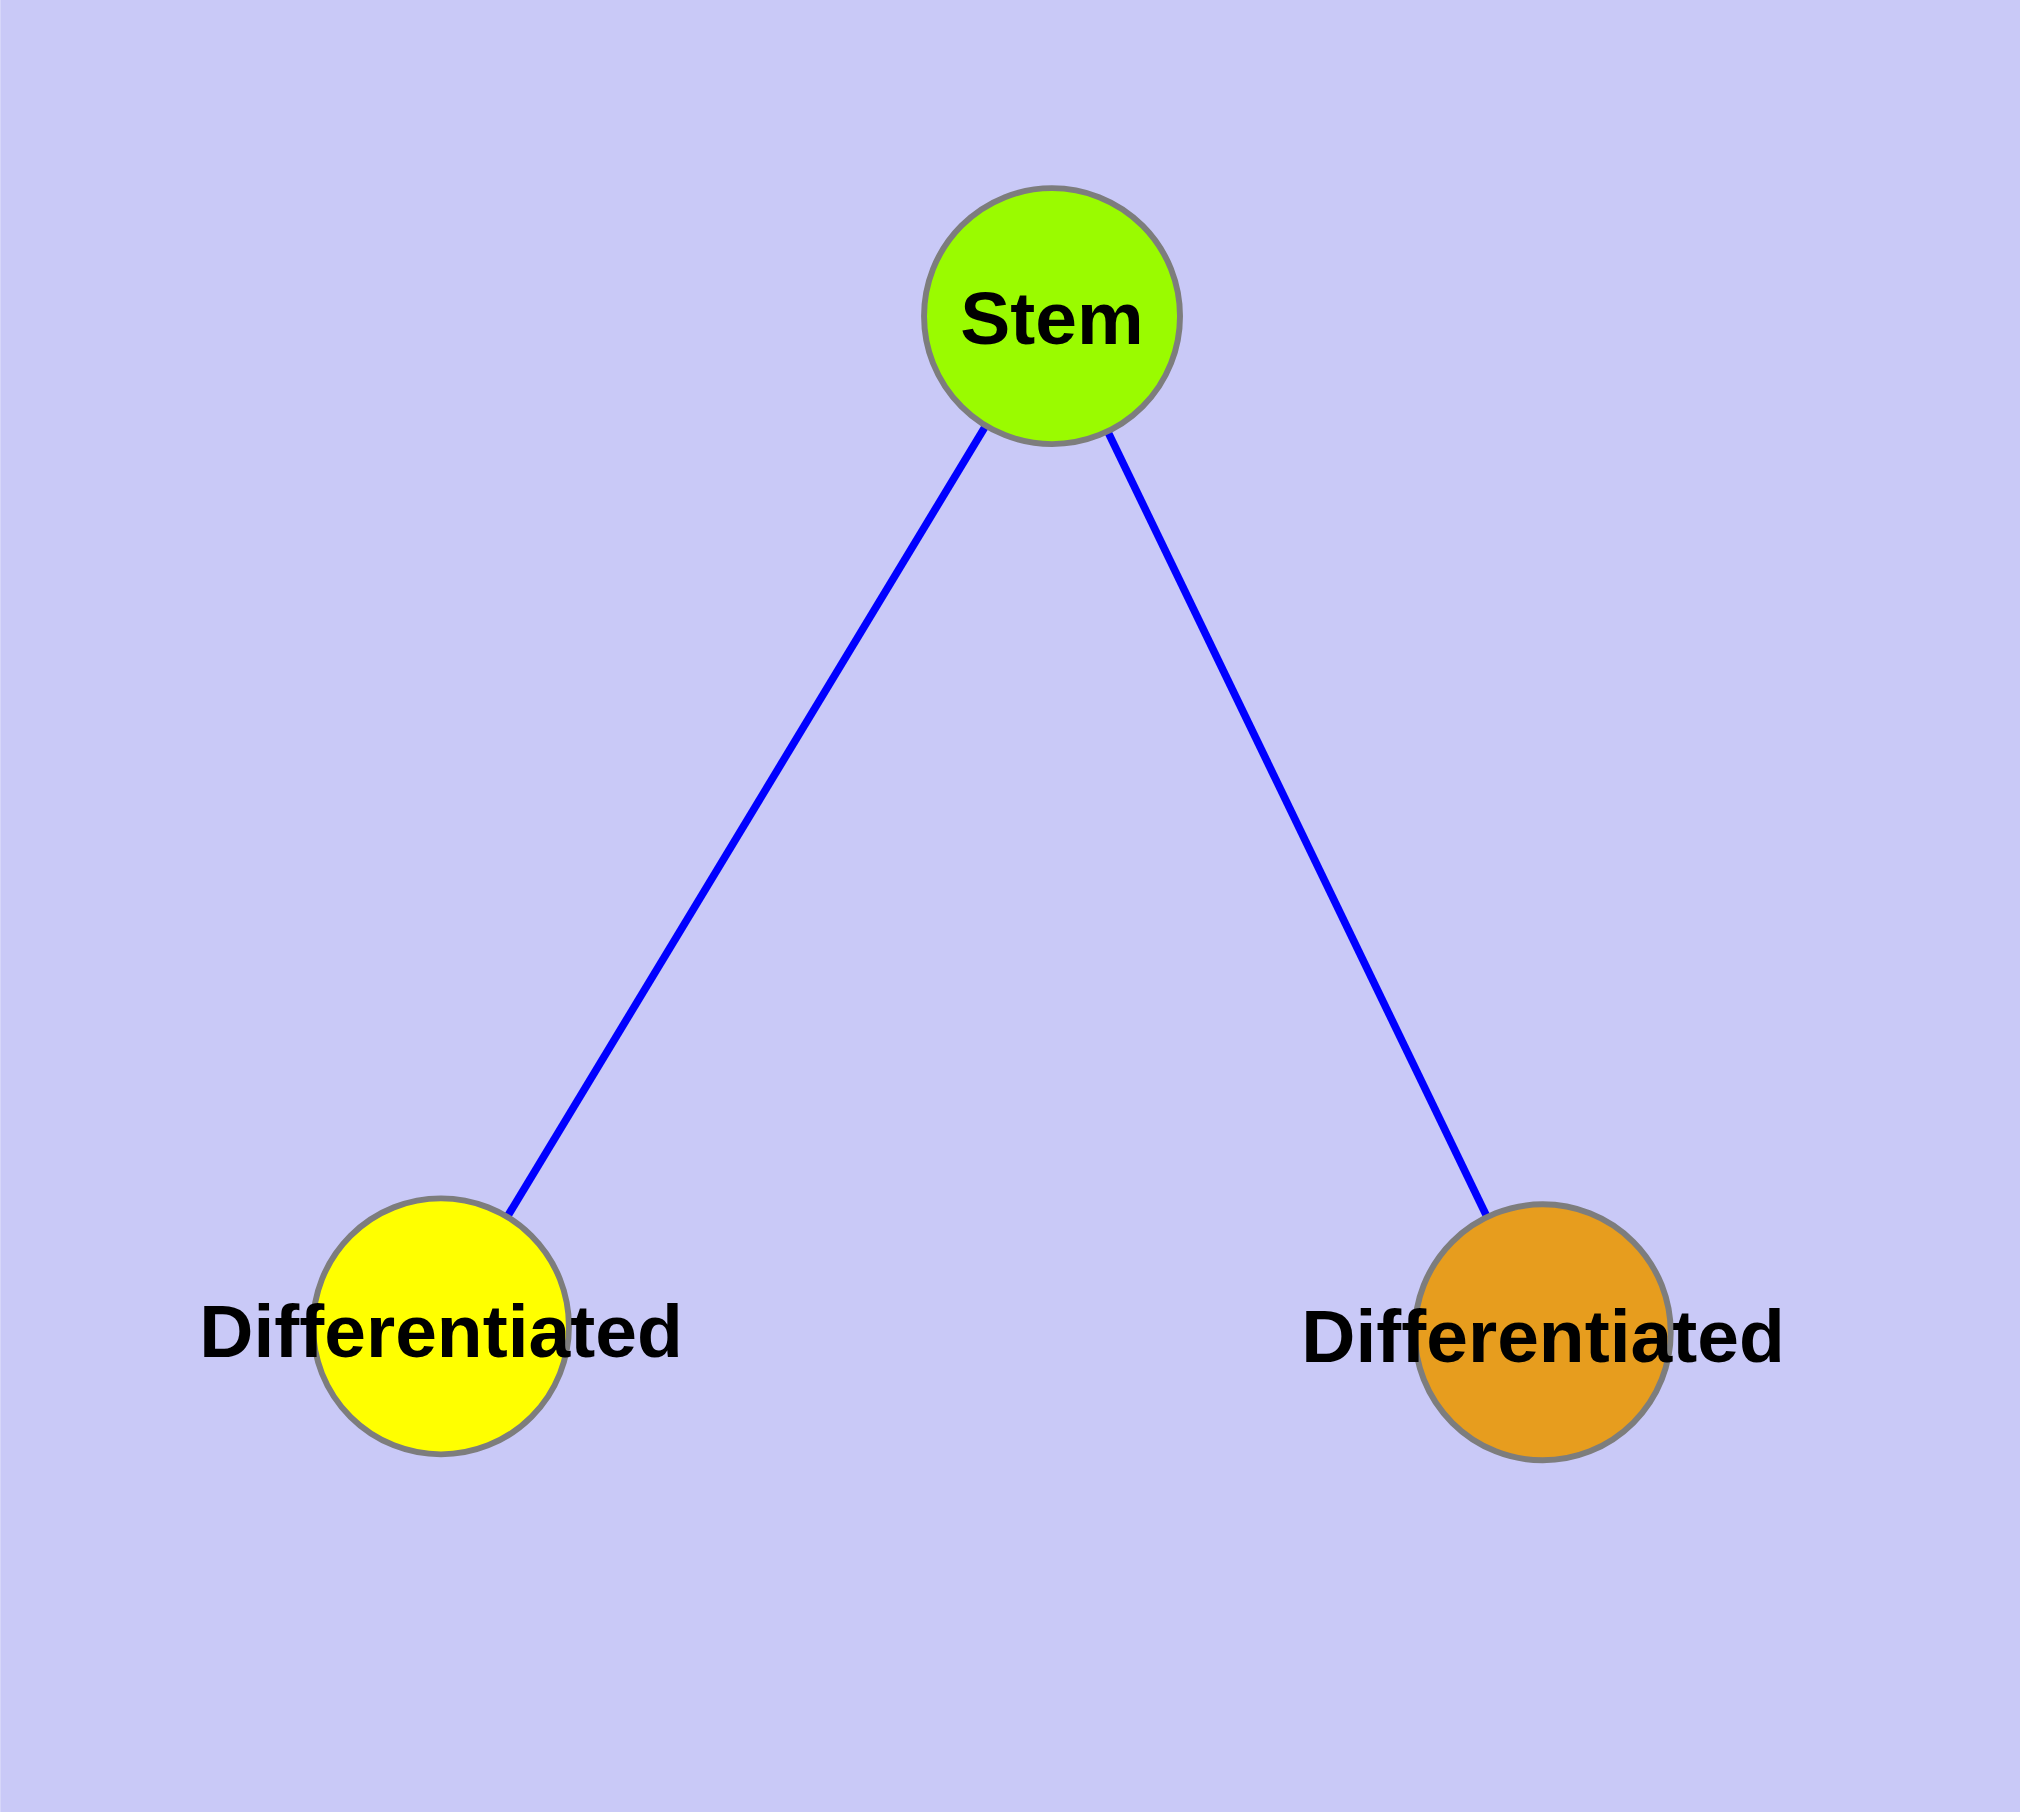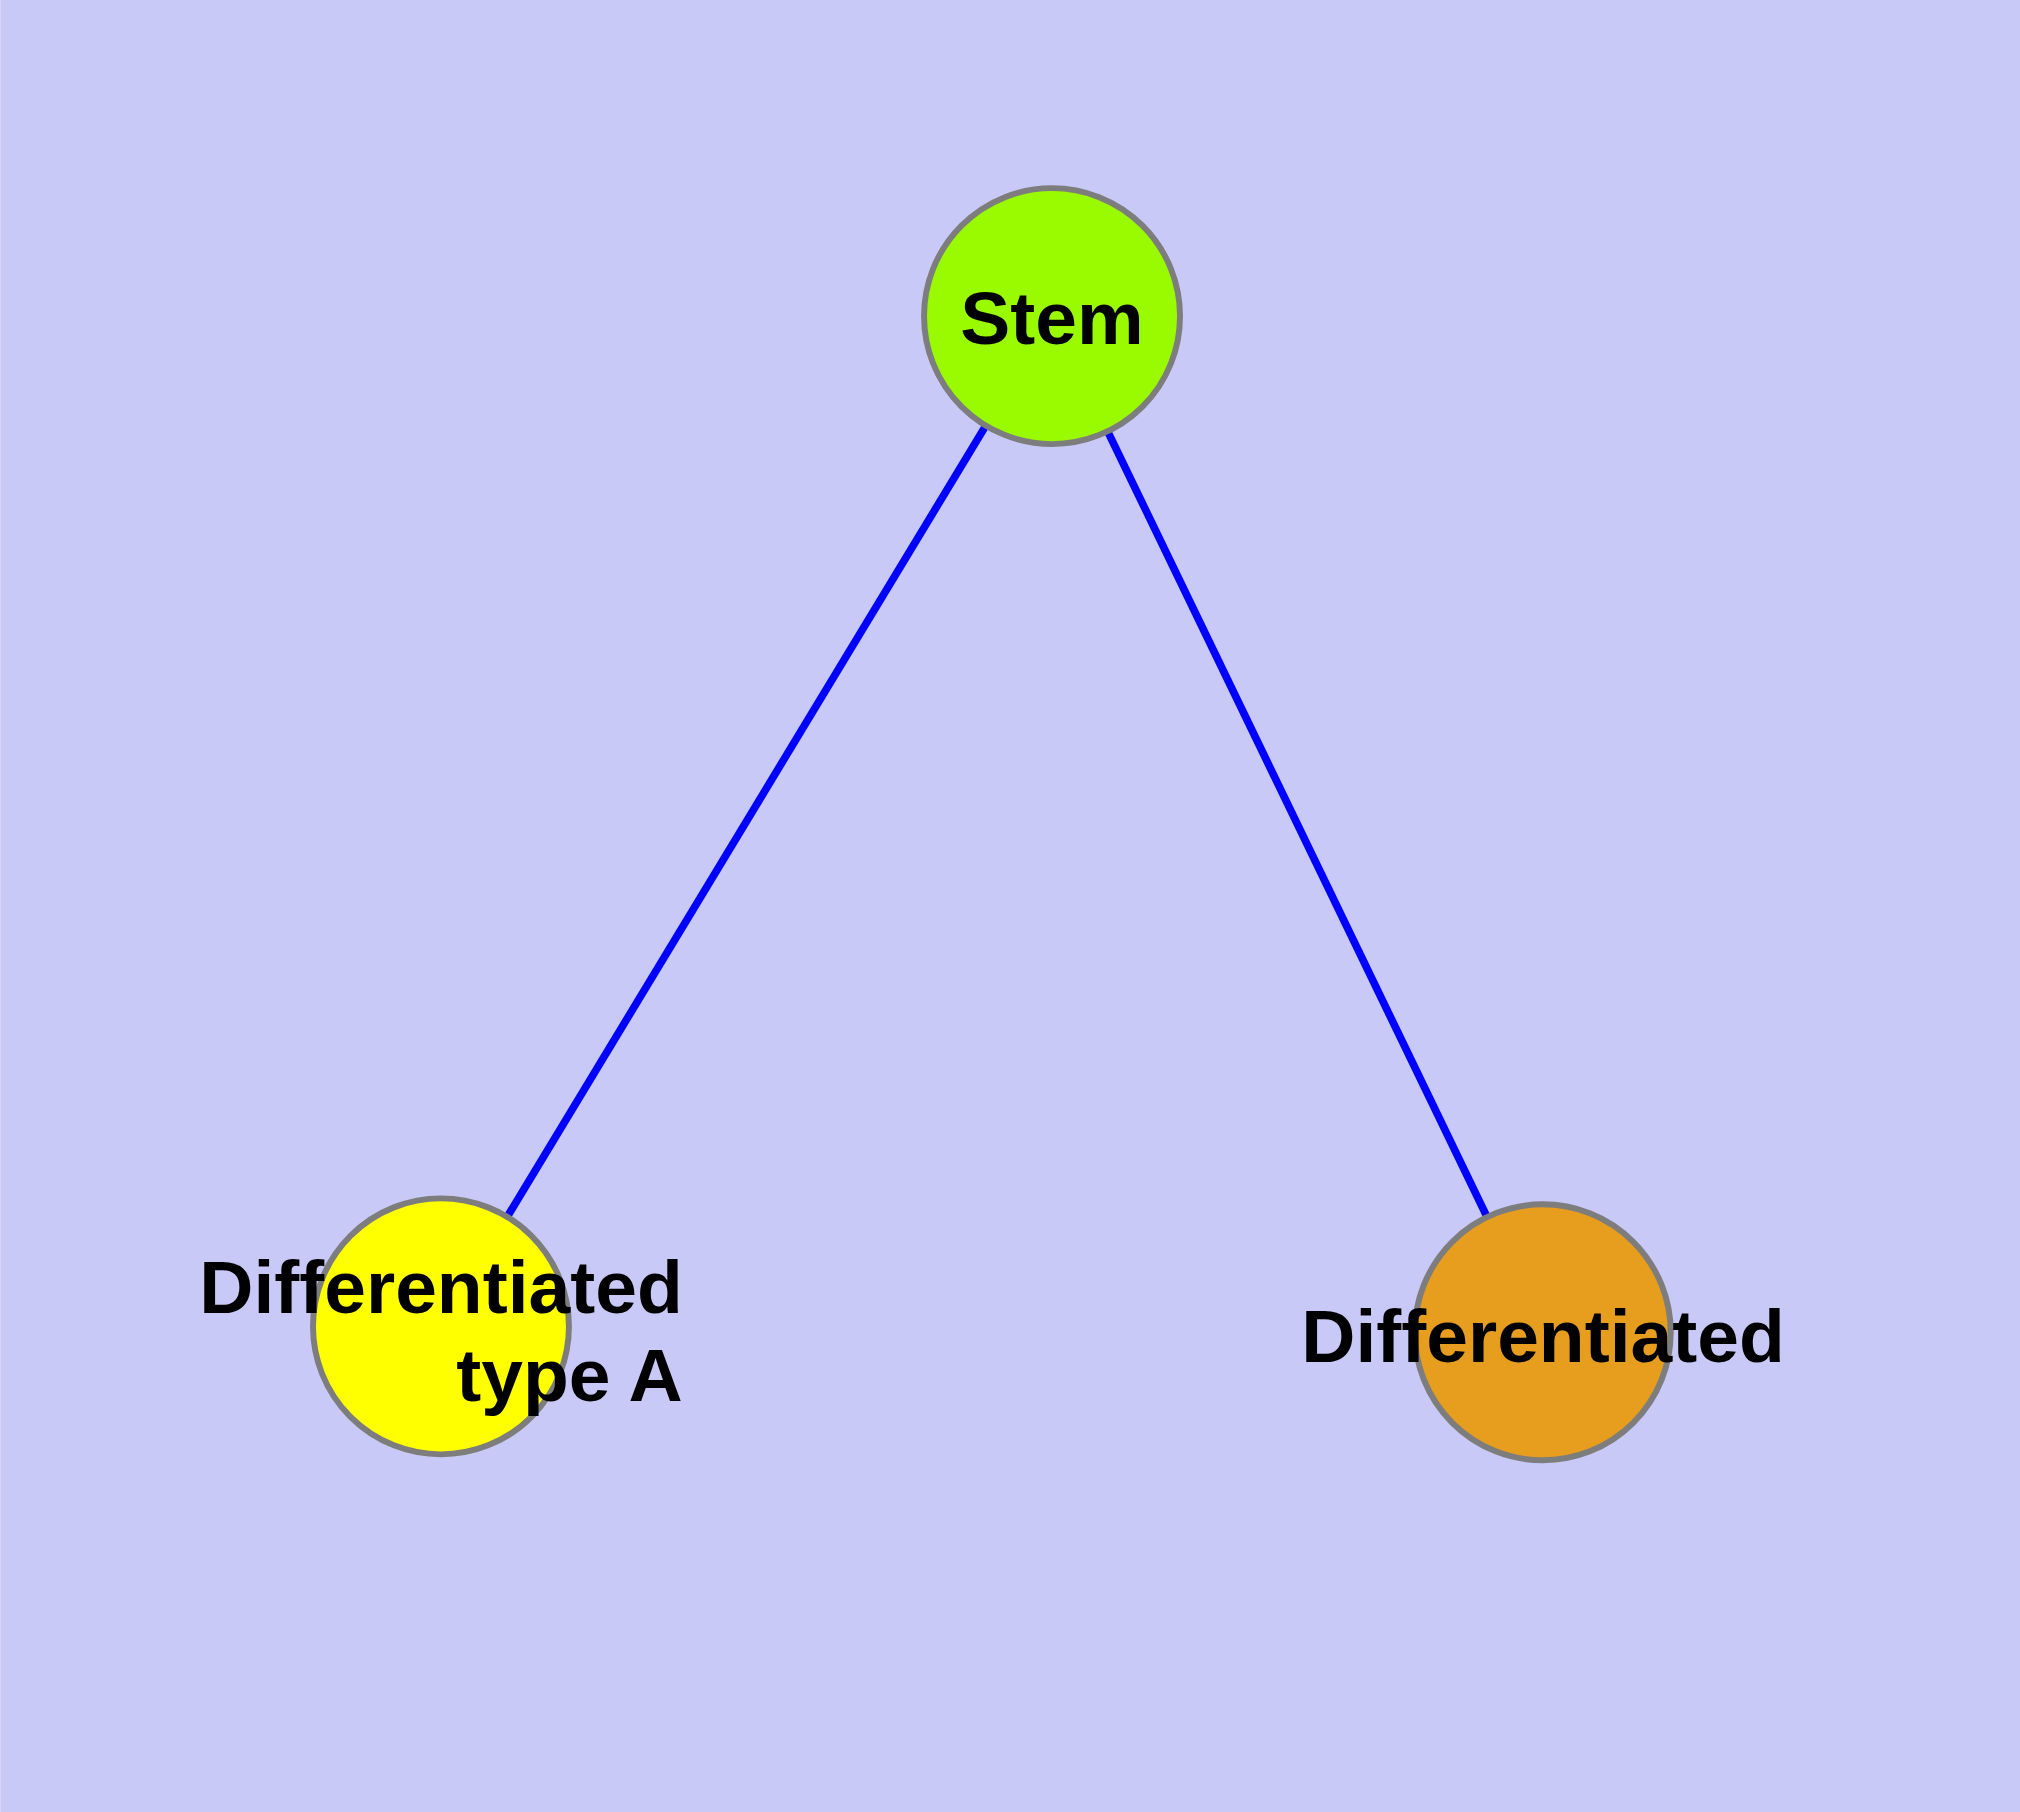--- a/index.html
+++ b/index.html
@@ -15,21 +15,21 @@
   }
   .canvas svg {
     position: absolute;
     left: 0;
     top: 0;
     display: block;
   }
   .node-label {
     position: absolute;
     transform: translate(-50%, -50%);
-    text-align: right;
+    text-align: left;
     font-weight: bold;
     font-size: 75px;
     line-height: 88px;
     color: #000000;
     white-space: nowrap;
     pointer-events: none;
   }
   .node-label span {
     display: block;
   }
@@ -53,21 +53,20 @@
 
     <circle cx="1820" cy="1572" r="151" stroke-width="7" fill="#e79d1e" stroke="#7d7d7d"></circle>
   </svg>
 
   <div class="node-label" style="left:1052px; top:318px;">
     <span>Stem</span>
   </div>
 
   <div class="node-label" style="left:441px; top:1331px;">
     <span>Differentiated</span>
-    <span>type A</span>
   </div>
 
   <div class="node-label" style="left:1543px; top:1336px;">
     <span>Differentiated</span>
   </div>
 
 </div>
 
 
 </body></html>

